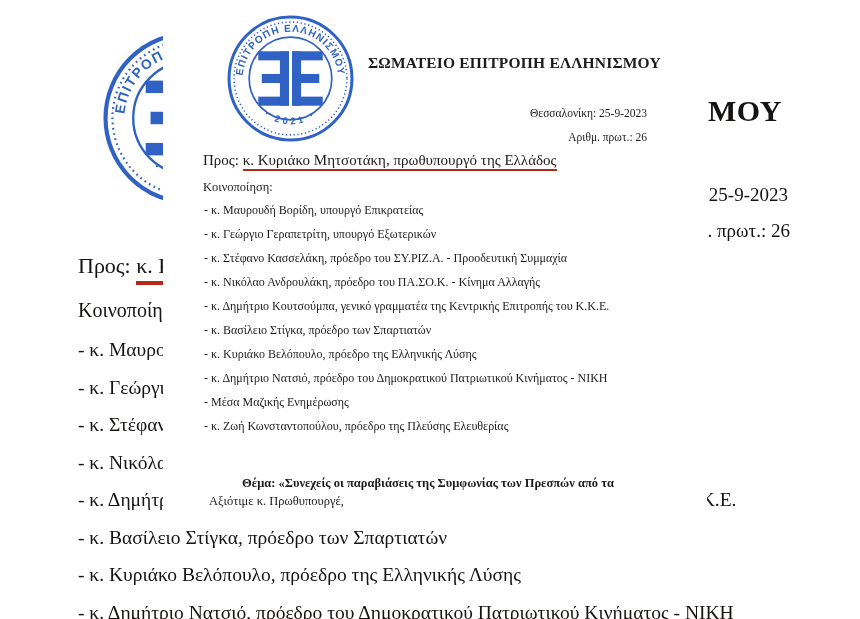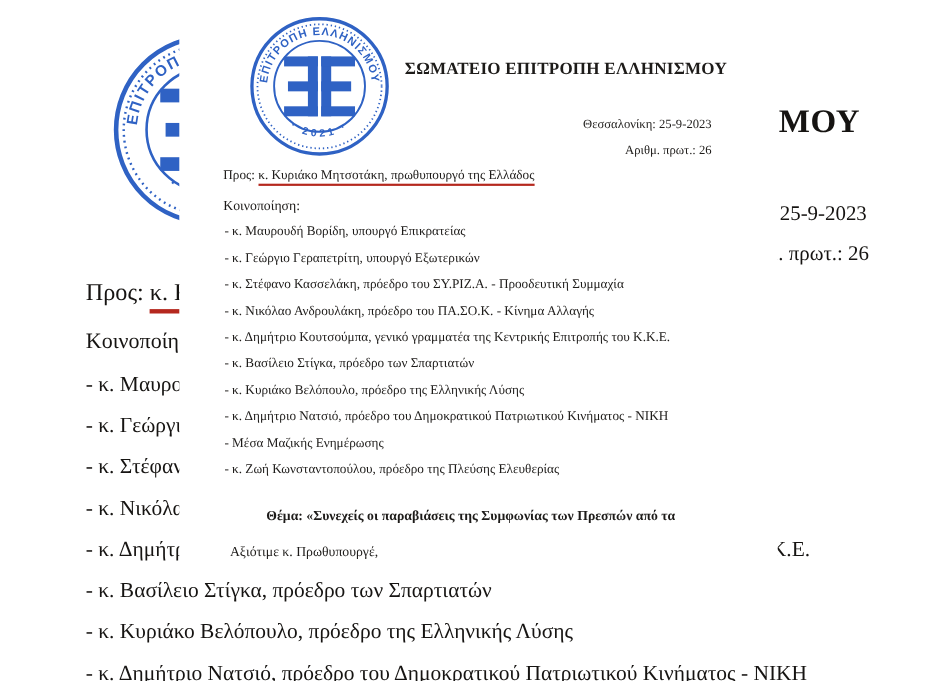--- a/index.html
+++ b/index.html
@@ -31,26 +31,26 @@
   .bg-cc-list    { top:331px; left:78px;  font-size:19.5px; }
   .bg-cc-list .cc-item { line-height:37.5px; white-space:nowrap; }
   .bg-to-line .to-recipient { border-bottom:4px solid #b5281e; padding-bottom:3px; }
 
   
   .overlay-doc { position:absolute; left:163px; top:8px; width:544px; height:518px;
                  background:#ffffff; filter:blur(0.15px); }
   .ov-org-title  { left:205px; top:46px;  font-size:15.5px; font-weight:bold; letter-spacing:.2px; }
   .ov-place-date { right:60px; top:99px;  font-size:11.5px; }
   .ov-protocol   { right:60px; top:123px; font-size:11.5px; }
-  .ov-to-line    { left:40px;  top:144px; font-size:12px;text-align:right; }
+  .ov-to-line    { left:40px;  top:144px; font-size:15px;text-align:right; }
   .ov-to-line .to-recipient { border-bottom:2.5px solid #b5281e; padding-bottom:1px; }
   .ov-cc-label   { left:40px;  top:172px; font-size:12.5px; }
   .ov-cc-list    { left:41px;  top:190px; font-size:12px; }
   .ov-cc-list .cc-item { line-height:24px; white-space:nowrap; }
-  .ov-subject    { left:55px;  top:454px; width:420px; font-size:12.5px; font-weight:bold;
+  .ov-subject    { left:55px;  top:468px; width:420px; font-size:12.5px; font-weight:bold;
                    line-height:15.5px; text-align:center; white-space:normal; }
   .ov-greeting   { left:46px;  top:486px; font-size:12.5px; }
 </style>
 </head>
 <body>
 
 <div class="canvas">
 
   <div class="bg-layer">
 

